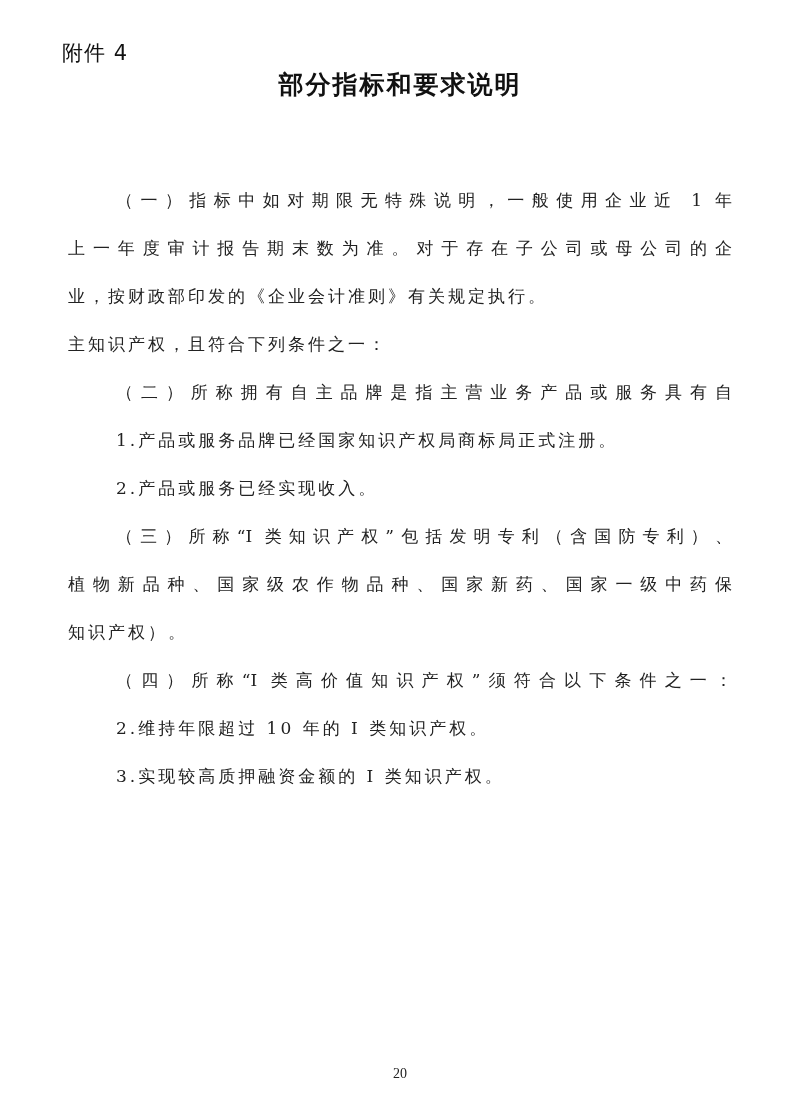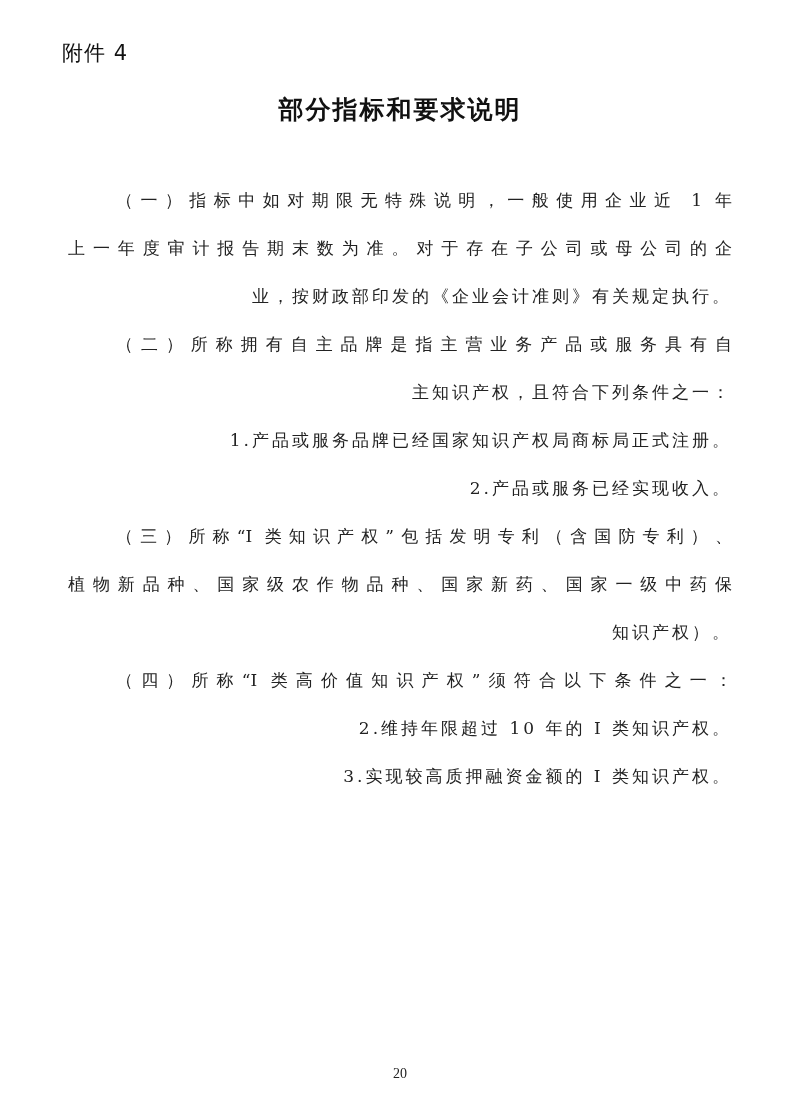--- a/index.html
+++ b/index.html
@@ -29,21 +29,21 @@
       font-family: "DejaVu Sans", "Liberation Sans", sans-serif;
       font-size: 21px;
       letter-spacing: 1px;
       color: #111;
       line-height: 30px;
     }
     .doc-title {
       position: absolute;
       left: 0;
       width: 800px;
-      top: 92px;
+      top: 67px;
       text-align: center;
       font-family: "DejaVu Serif", "Liberation Serif", serif;
       font-weight: bold;
       font-size: 25px;
       letter-spacing: 2px;
       color: #111;
       line-height: 36px;
     }
     .body-text {
       position: absolute;
@@ -63,21 +63,21 @@
     .line.justify {
       text-align: justify;
       text-align-last: justify;
       display: block;
     }
     .line.indent {
       padding-left: 48px;
     }
     .line.left {
       display: block;
-      text-align: right;
+      text-align: left;
       letter-spacing: 3px;
     }
     .page-number {
       position: absolute;
       left: 0;
       width: 800px;
       top: 1066px;
       text-align: center;
       font-family: "Liberation Serif", "DejaVu Serif", serif;
       font-size: 14px;
@@ -95,22 +95,22 @@
 
   <div class="body-text">
 
     <div>
       <div class="line justify indent">（一）指标中如对期限无特殊说明，一般使用企业近 1 年</div>
       <div class="line justify">上一年度审计报告期末数为准。对于存在子公司或母公司的企</div>
       <div class="line left">业，按财政部印发的《企业会计准则》有关规定执行。</div>
     </div>
 
     <div>
+      <div class="line left">主知识产权，且符合下列条件之一：</div>
       <div class="line justify indent">（二）所称拥有自主品牌是指主营业务产品或服务具有自</div>
-      <div class="line left">主知识产权，且符合下列条件之一：</div>
     </div>
 
     <div>
       <div class="line left indent">1.产品或服务品牌已经国家知识产权局商标局正式注册。</div>
     </div>
 
     <div>
       <div class="line left indent">2.产品或服务已经实现收入。</div>
     </div>
 

